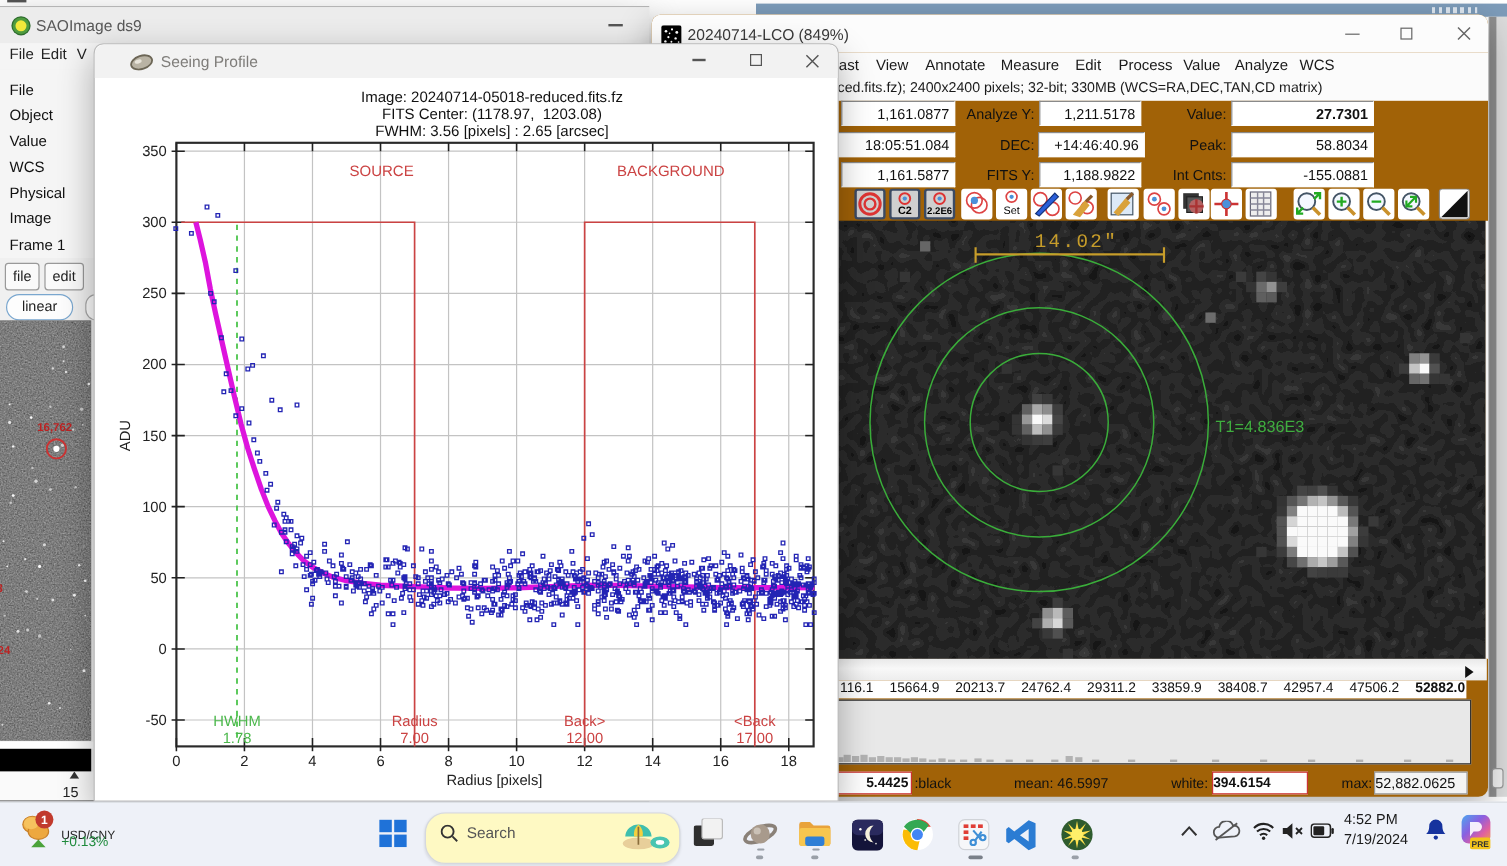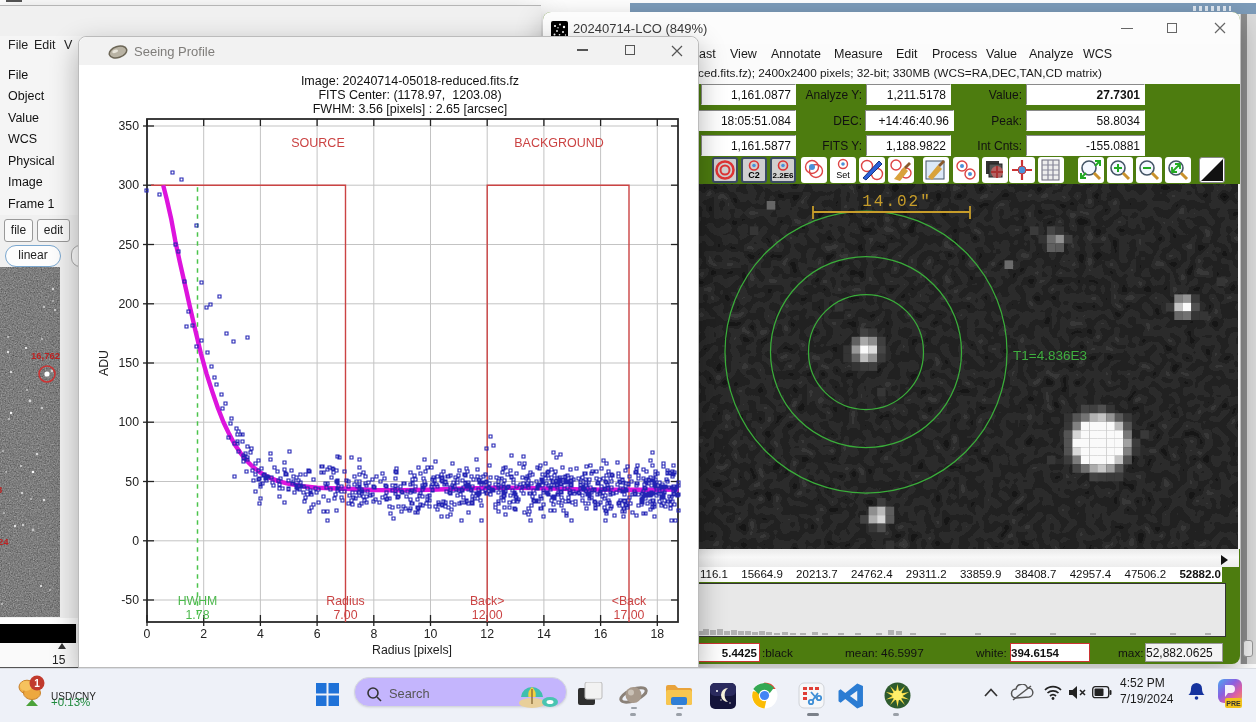--- a/index.html
+++ b/index.html
@@ -16,20 +16,29 @@
 <div class="abs" style="left:6px;top:0;width:16px;height:1.5px;background:#555"></div>
 <div class="abs" style="left:630px;top:3px;width:626px;height:11px;background:#7d9cba"></div>
 <div class="abs" style="left:1193px;top:6px;width:38px;height:4.5px;background:
  repeating-linear-gradient(90deg,#dfe8f2 0 3px,#7d9cba 3px 6px)"></div>
 <div class="abs" style="left:1240px;top:14px;width:16px;height:650px;background:#dcdcdc"></div>
 <div class="abs" style="left:1241px;top:14px;width:6px;height:650px;background:#8f8f8f"></div>
 <div class="abs" style="left:1243px;top:640px;width:10px;height:17px;background:#f2f2f2;border:1px solid #9a9a9a;border-radius:3px"></div>
 
 <div class="win" style="left:0px;top:5px;width:541px;height:663px;background:#f0f0f0;border-bottom:2px solid #555;border-top:1px solid #b5b5b5">
 
+ <div class="abs" style="left:0;top:0;width:100%;height:30px;background:#ececec">
+  <svg width="17" height="17" style="position:absolute;left:9px;top:7px" viewBox="0 0 17 17">
+   <circle cx="8.5" cy="8.5" r="8" fill="#2e6b2e"></circle>
+   <circle cx="8.5" cy="8.5" r="7" fill="#4e9b3e"></circle>
+   <circle cx="8.5" cy="8.5" r="4.6" fill="#f2e93a"></circle>
+  </svg>
+  <span class="abs" style="left:30px;top:8px;font-size:13px;color:#585858">SAOImage ds9</span>
+  <span class="abs" style="left:507px;top:14px;width:12px;height:1.5px;background:#555"></span>
+ </div>
 
  <div class="abs" style="left:0;top:30px;width:100%;height:22px;background:#f5f5f5;font-size:12.5px;color:#222">
   <span class="abs" style="left:8px;top:2px">File</span>
   <span class="abs" style="left:34px;top:2px">Edit</span>
   <span class="abs" style="left:64px;top:2px">V</span>
  </div>
 
  <div class="abs" style="left:0;top:52px;width:100%;height:157px;background:#f5f5f5;font-size:12.5px;color:#111">
   <span class="abs" style="left:8px;top:10px">File</span>
   <span class="abs" style="left:8px;top:31px">Object</span>
@@ -40,21 +49,21 @@
   <span class="abs" style="left:8px;top:139px">Frame 1</span>
  </div>
 
  <div class="abs" style="left:0;top:209px;width:100%;height:52px;background:#f0f0f0">
   <span class="abs" style="left:4px;top:4px;width:29px;height:23px;background:#fafafa;border:1px solid #999;border-radius:3px;font-size:12px;color:#222;text-align:center;line-height:21px">file</span>
   <span class="abs" style="left:37px;top:4px;width:33px;height:23px;background:#fafafa;border:1px solid #999;border-radius:3px;font-size:12px;color:#222;text-align:center;line-height:21px">edit</span>
   <span class="abs" style="left:5px;top:30px;width:56px;height:22px;background:#fdfdfd;border:1.5px solid #7aa7cf;border-radius:11px;font-size:12px;color:#222;text-align:center;line-height:19px">linear</span>
   <span class="abs" style="left:71px;top:30px;width:20px;height:22px;background:#fdfdfd;border:1.5px solid #aaa;border-radius:9px;font-size:12px;color:#222;text-align:center;line-height:19px">l</span>
  </div>
 
- <div class="abs" style="left:0;top:261px;width:60px;height:350px;background:#7d7d7d;overflow:hidden">
+ <div class="abs" style="left:0;top:261px;width:76px;height:350px;background:#7d7d7d;overflow:hidden">
   <svg width="76" height="352" style="position:absolute;left:0;top:0">
    <filter id="dn" x="0" y="0" width="100%" height="100%" color-interpolation-filters="sRGB">
           <feTurbulence type="fractalNoise" baseFrequency="0.75" numOctaves="2" seed="4" stitchTiles="stitch"></feTurbulence>
     <feColorMatrix type="matrix" values="0.333 0.333 0.333 0 0, 0.333 0.333 0.333 0 0, 0.333 0.333 0.333 0 0, 0 0 0 0 1"></feColorMatrix>
     <feComponentTransfer>
             <feFuncR type="linear" slope="0.62" intercept="0.18"></feFuncR>
             <feFuncG type="linear" slope="0.62" intercept="0.18"></feFuncG>
             <feFuncB type="linear" slope="0.62" intercept="0.18"></feFuncB>
           </feComponentTransfer>
    </filter>
@@ -113,21 +122,21 @@
  <div class="abs" style="left:0;top:612px;width:90px;height:6px;background:#fdfdfd"></div>
  <div class="abs" style="left:0;top:618px;width:76px;height:19px;background:#000"></div>
  <div class="abs" style="left:0;top:637px;width:90px;height:24px;background:#fafafa">
   <svg width="10" height="6" style="position:absolute;left:57px;top:0">
         <path d="M5,0 L9,6 L1,6z" fill="#333"></path>
       </svg>
   <span class="abs" style="left:52px;top:10px;font-size:12px;color:#222">15</span>
  </div>
 </div>
 
-<div class="win" style="left:543px;top:12px;width:697px;height:652px;background:#4d7c0f;border-radius:8px 8px 8px 8px">
+<div class="win" style="left:543px;top:12px;width:697px;height:652px;background:#a16207;border-radius:8px 8px 8px 8px">
 
  <div class="abs" style="left:0;top:0;width:100%;height:32px;background:#fcfcfc;border-radius:8px 8px 0 0">
   <svg width="17" height="17" style="position:absolute;left:8px;top:9px">
    <rect width="17" height="17" rx="2" fill="#000"></rect>
    <g fill="#fff">
           <circle cx="4" cy="5" r="1.1"></circle>
           <circle cx="9" cy="3.5" r="0.9"></circle>
           <circle cx="13" cy="6" r="1.2"></circle>
    <circle cx="6" cy="10" r="0.9"></circle>
           <circle cx="12" cy="11" r="1"></circle>
@@ -674,21 +683,21 @@
  <span class="abs" style="left:51px;top:22px;font-size:10px;color:#222">USD/CNY</span>
  <span class="abs" style="left:51px;top:27px;font-size:11.5px;color:#1e8a3c">+0.13%</span>
 
  <svg width="23" height="23" style="position:absolute;left:316px;top:14px">
   <rect x="0" y="0" width="10.5" height="10.5" fill="#1f72d8"></rect>
       <rect x="12.5" y="0" width="10.5" height="10.5" fill="#1f72d8"></rect>
   <rect x="0" y="12.5" width="10.5" height="10.5" fill="#1f72d8"></rect>
       <rect x="12.5" y="12.5" width="10.5" height="10.5" fill="#1f72d8"></rect>
  </svg>
 
- <div class="abs" style="left:354px;top:8px;width:213px;height:30px;background:#c4b5fd;border:1px solid #d5d8de;border-radius:17px;box-shadow:0 1px 2px rgba(0,0,0,.08)">
+ <div class="abs" style="left:354px;top:8px;width:213px;height:43px;background:#fef9c3;border:1px solid #d5d8de;border-radius:17px;box-shadow:0 1px 2px rgba(0,0,0,.08)">
   <svg width="15" height="15" style="position:absolute;left:12px;top:9px">
         <circle cx="6" cy="6" r="5" fill="none" stroke="#333" stroke-width="1.6"></circle>
         <line x1="10" y1="10" x2="14" y2="14" stroke="#333" stroke-width="1.6"></line>
       </svg>
   <span class="abs" style="left:34px;top:8px;font-size:12.8px;color:#555">Search</span>
   <svg width="42" height="27" style="position:absolute;right:6px;top:3px">
    <ellipse cx="14" cy="22" rx="13" ry="5" fill="#e8cf9a"></ellipse>
    <path d="M14,6 a11,11 0 0 1 11,10 h-22 a11,11 0 0 1 11,-10z" fill="#3fbfae"></path>
    <path d="M14,6 a11,11 0 0 1 3.6,10 h-7.2 a11,11 0 0 1 3.6,-10z" fill="#f4d03f"></path>
    <line x1="14" y1="8" x2="14" y2="23" stroke="#8a6d3b" stroke-width="1.4"></line>

